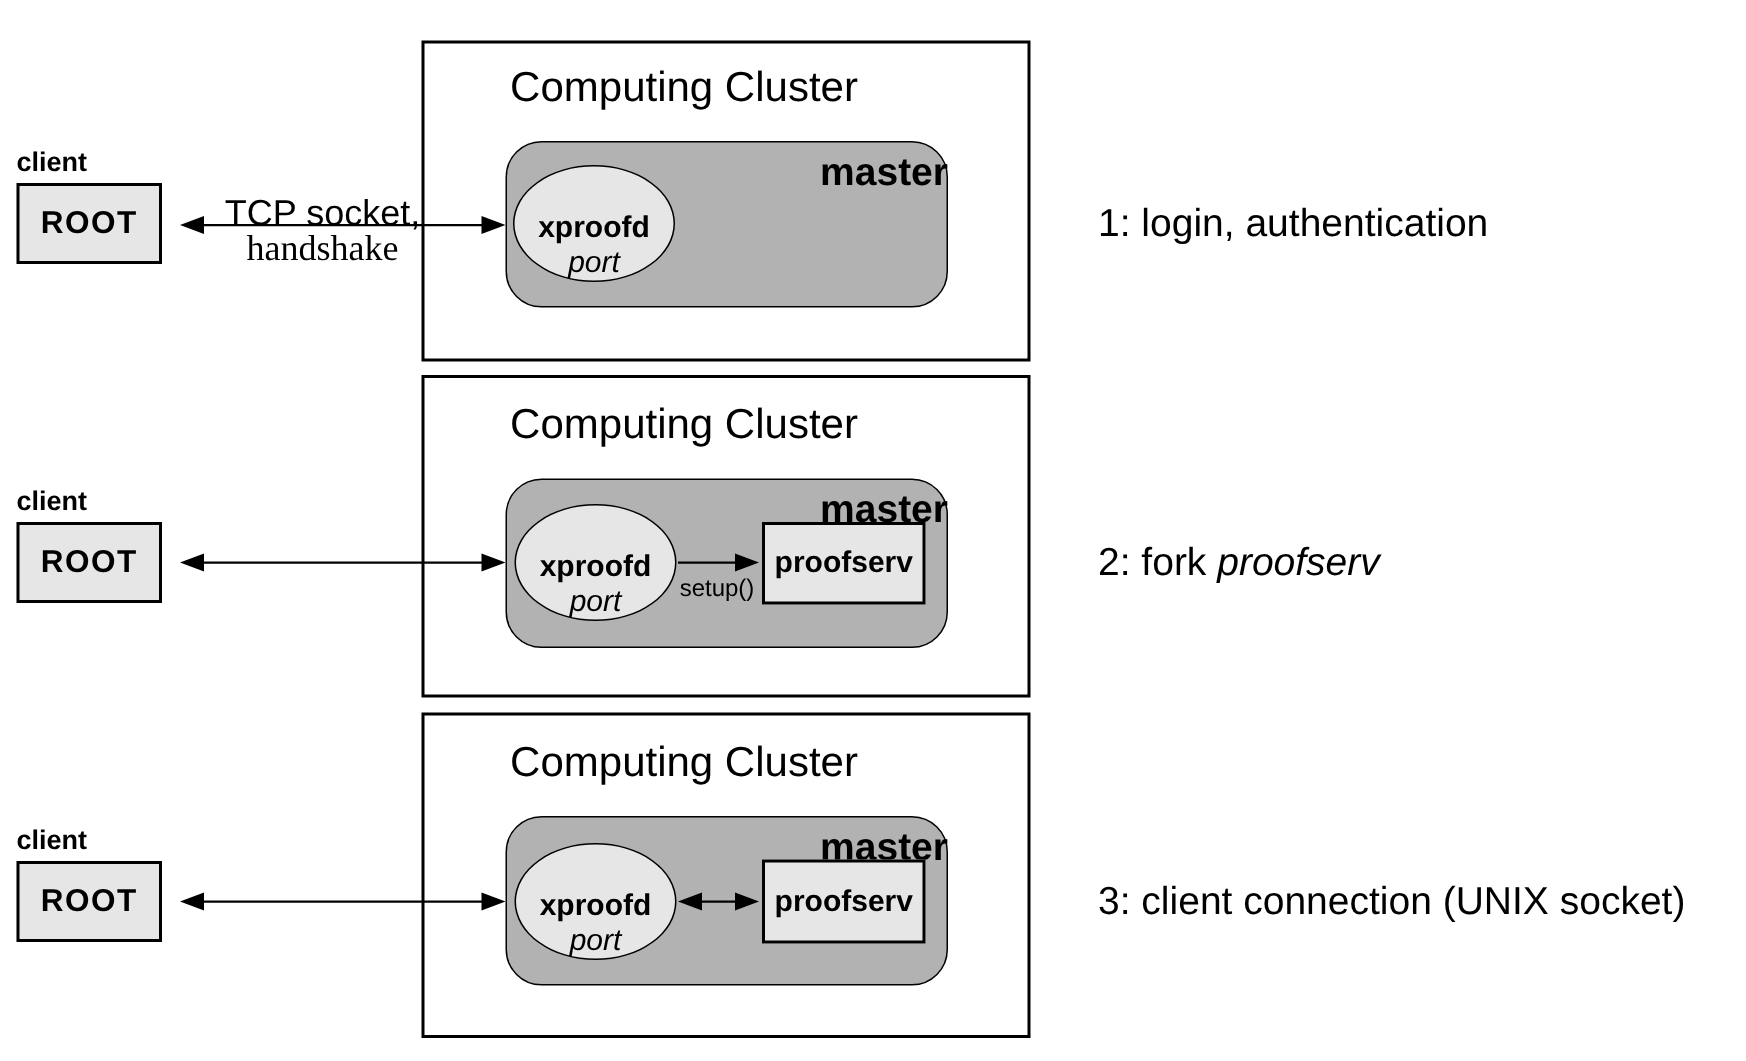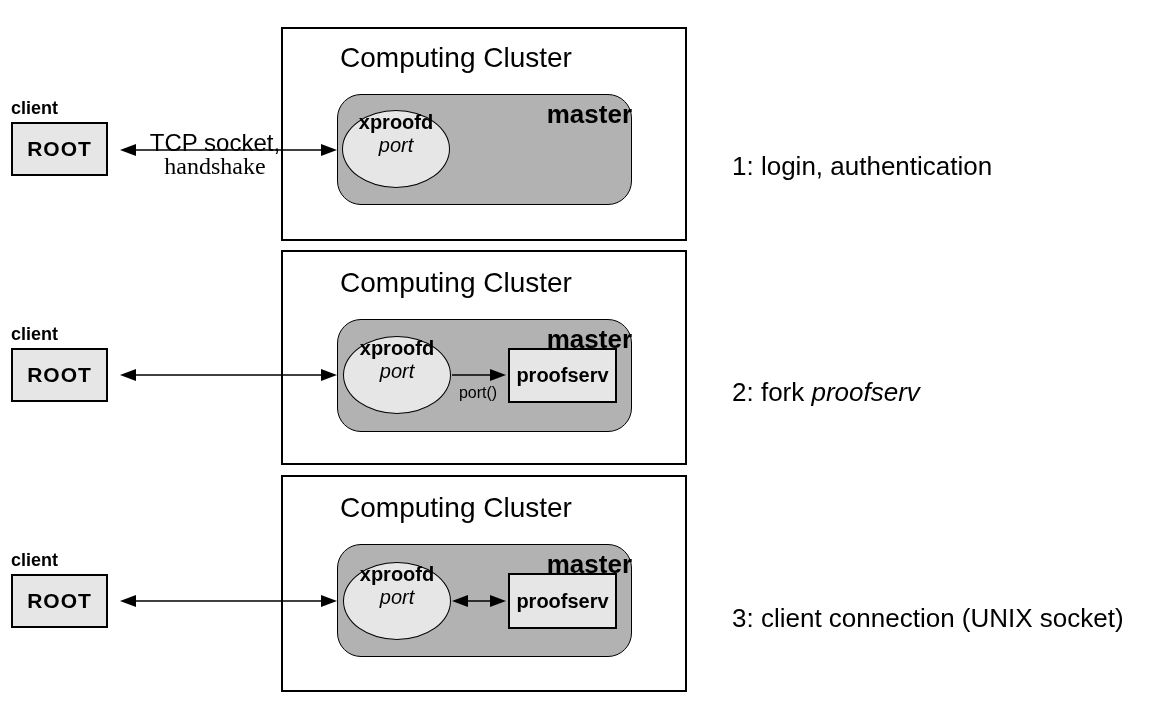--- a/index.html
+++ b/index.html
@@ -20,34 +20,34 @@
   }
   .cluster-title { width:350px; text-align:center; font-size:28px; line-height:1.2; }
   .master {
     width:295px; height:111px; background:var(--master-fill,#b2b2b2);
     border:1px solid #000; box-sizing:border-box; border-radius:24px;
   }
   .master-label { width:295px; text-align:right; font-weight:bold; font-size:26px; line-height:1.2; }
   .ellipse {
     width:108px; height:78px; background:var(--node-fill,#e6e6e6);
     border:1px solid #000; box-sizing:border-box; border-radius:50%;
-    display:flex; flex-direction:column; align-items:center; justify-content:flex-start;
+    display:flex; flex-direction:column; align-items:center; justify-content:flex-end;
     line-height:1.15;
   }
   .daemon-name { font-weight:bold; font-size:20px; }
   .daemon-port { font-style:italic; font-size:20px; }
   .proofserv {
     width:109px; height:55px; background:var(--node-fill,#e6e6e6);
     border:2px solid #000; box-sizing:border-box;
     display:flex; align-items:center; justify-content:center;
     font-weight:bold; font-size:20px;
   }
   .link-label { left:130px; width:170px; text-align:center; font-size:24px; line-height:1.1; }
   .fork-label { left:446px; width:64px; text-align:center; font-size:16px; line-height:1.1; }
-  .step { font-size:26px; line-height:1.2; white-space:nowrap;margin-top:18px; }
+  .step { font-size:26px; line-height:1.2; white-space:nowrap; }
   .step .it { font-style:italic; }
   svg.arrows { position:absolute; left:0; top:0; pointer-events:none; }
   svg.arrows line { stroke:#000; stroke-width:1.5; }
   svg.arrows polygon { fill:#000; }
 </style>
 </head>
 <body>
 
 <div id="canvas">
 
@@ -87,21 +87,21 @@
 
   <div class="abs ellipse" style="left:343px; top:336px;">
     <span class="daemon-name">xproofd</span>
     <span class="daemon-port">port</span>
   </div>
 
   <div class="abs proofserv" style="left:508px; top:348px;">
     <span>proofserv</span>
   </div>
 
-  <div class="abs fork-label" style="top:384px;">port()</div>
+  <div class="abs fork-label" style="top:384px;">setup()</div>
 
   <div class="abs step" style="left:732px; top:359px;">
     <span>2: fork </span><span class="it">proofserv</span>
   </div>
 
   <div class="abs client-label" style="left:11px; top:551px;">client</div>
 
   <div class="abs root-box" style="left:11px; top:574px;">
     <span>ROOT</span>
   </div>

